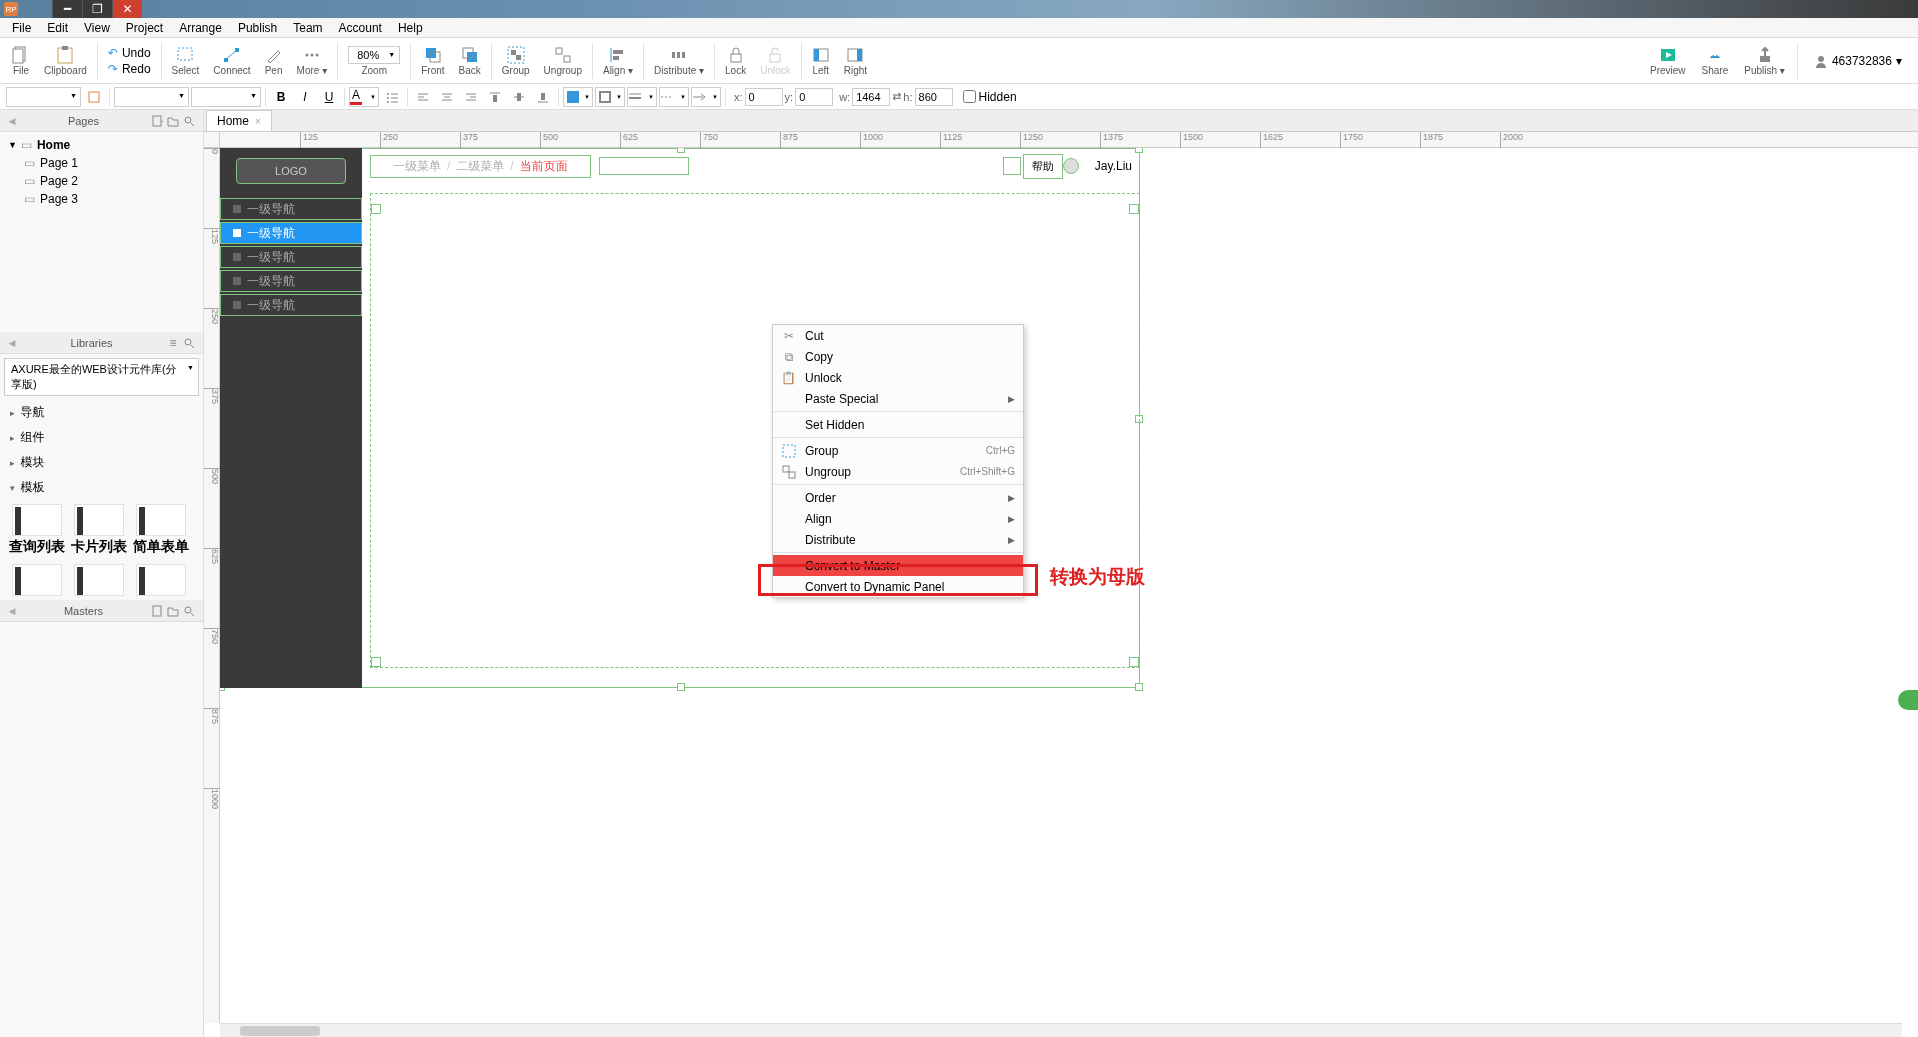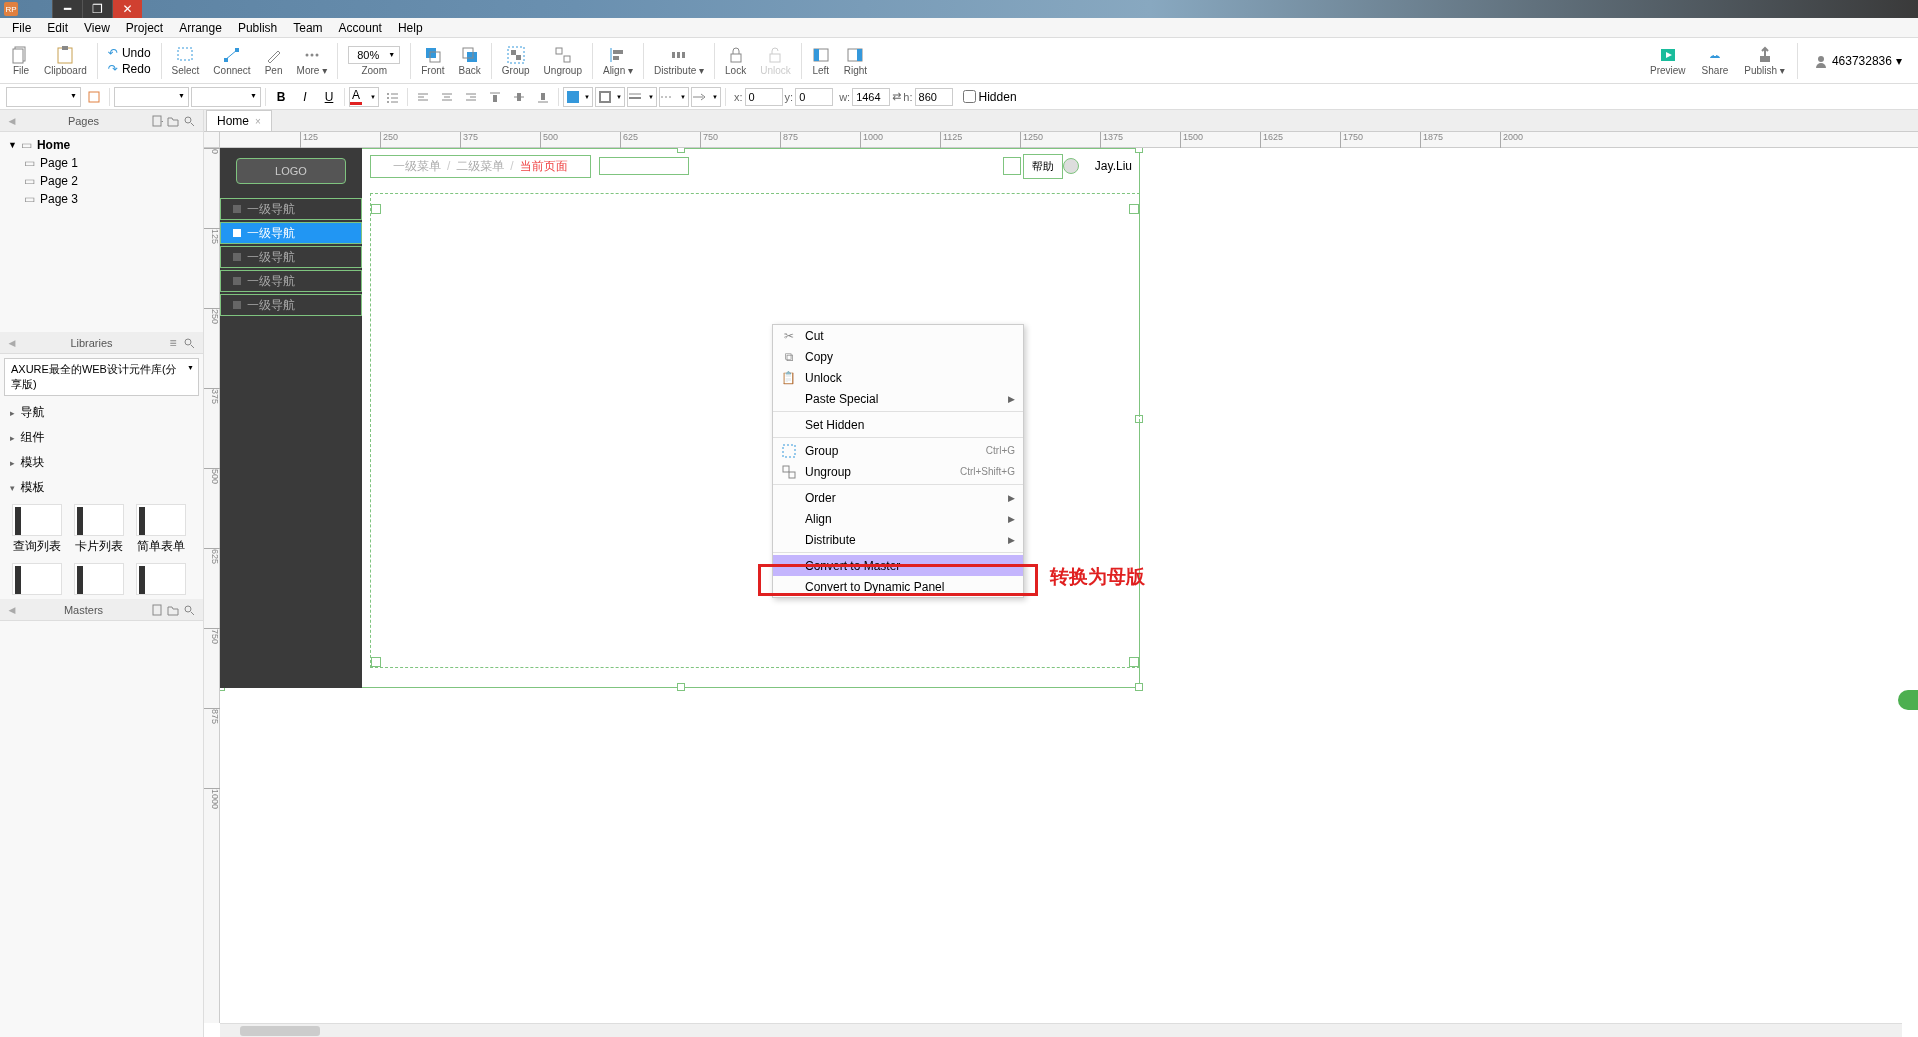--- a/index.html
+++ b/index.html
@@ -61,21 +61,21 @@
 .tree-item.lvl1 { padding-left:16px;}
 .tree-icon { width:12px; color:#888;}
 .lib-selector { margin:4px; border:1px solid #ccc; padding:3px 18px 3px 6px; position:relative; font-size:11px; background:#fff;}
 .lib-selector::after { content:"▼"; font-size:7px; position:absolute; right:4px; top:5px;}
 .lib-section { padding:4px 10px; display:flex; align-items:center; gap:6px; cursor:default;}
 .lib-section .arr { font-size:9px; color:#666;}
 .lib-grid { display:flex; flex-wrap:wrap; padding:4px 8px; gap:4px;}
 .lib-item { width:58px; display:flex; flex-direction:column; align-items:center; gap:2px;}
 .lib-thumb { width:50px; height:32px; background:#fff; border:1px solid #e0e0e0; position:relative;}
 .lib-thumb::before { content:""; position:absolute; left:2px; top:2px; width:6px; height:28px; background:#333;}
-.lib-label { font-size:12px; text-align:center;}
+.lib-label { font-size:14px; text-align:center;font-weight:bold;}
 
 
 .canvas-area { flex:1; display:flex; flex-direction:column; position:relative; background:#fff;}
 .doc-tabs { height:22px; background:#eee; display:flex; align-items:flex-end; border-bottom:1px solid #ccc;}
 .doc-tab { background:#fff; border:1px solid #ccc; border-bottom:none; padding:3px 10px; display:flex; align-items:center; gap:6px; font-size:11px; margin-left:2px;}
 .doc-tab .x { color:#aaa; font-size:10px;}
 
 .ruler-corner { position:absolute; left:0; top:22px; width:16px; height:16px; background:#f6f6f6; border-right:1px solid #ccc; border-bottom:1px solid #ccc; z-index:5;}
 .h-ruler { position:absolute; left:16px; right:0; top:22px; height:16px; background:#f6f6f6; border-bottom:1px solid #ccc; z-index:4;}
 .h-ruler-mark { position:absolute; top:0; height:16px; border-left:1px solid #aaa; font-size:9px; color:#888; padding-left:2px;}
@@ -103,21 +103,21 @@
 .bc-cur { color:#ef4444;}
 .topbar-spacer { flex:1;}
 .topbar-btn { border:1px solid #7fc47f; padding:4px 8px; font-size:11px; margin-left:2px;}
 .topbar-user { display:flex; align-items:center; gap:16px;}
 .avatar-sm { width:16px; height:16px; background:#ddd; border-radius:50%; border:1px solid #7fc47f;}
 .inner-handle { position:absolute; width:10px; height:10px; border:1px solid #7fc47f; background:#fff;}
 
 
 .ctx-menu { position:absolute; left:552px; top:176px; width:252px; background:#fcfcfc; border:1px solid #ccc; box-shadow:2px 2px 6px rgba(0,0,0,0.2); z-index:100;}
 .ctx-item { height:21px; display:flex; align-items:center; padding:0 8px; gap:8px; font-size:11px; position:relative;}
-.ctx-item.hl { background:#c4b5fd;}
+.ctx-item.hl { background:#ef4444;}
 .ctx-icon { width:16px; height:16px; display:flex; align-items:center; justify-content:center; color:#888;}
 .ctx-label { flex:1;}
 .ctx-shortcut { color:#888; font-size:10px;}
 .ctx-arrow { position:absolute; right:8px; font-size:9px; color:#666;}
 .ctx-sep { height:1px; background:#e0e0e0; margin:2px 0;}
 
 .annotation-box { position:absolute; border:3px solid #e02020; z-index:101;}
 .annotation-text { position:absolute; color:#e02020; font-size:19px; font-weight:bold; z-index:101;}
 
 

